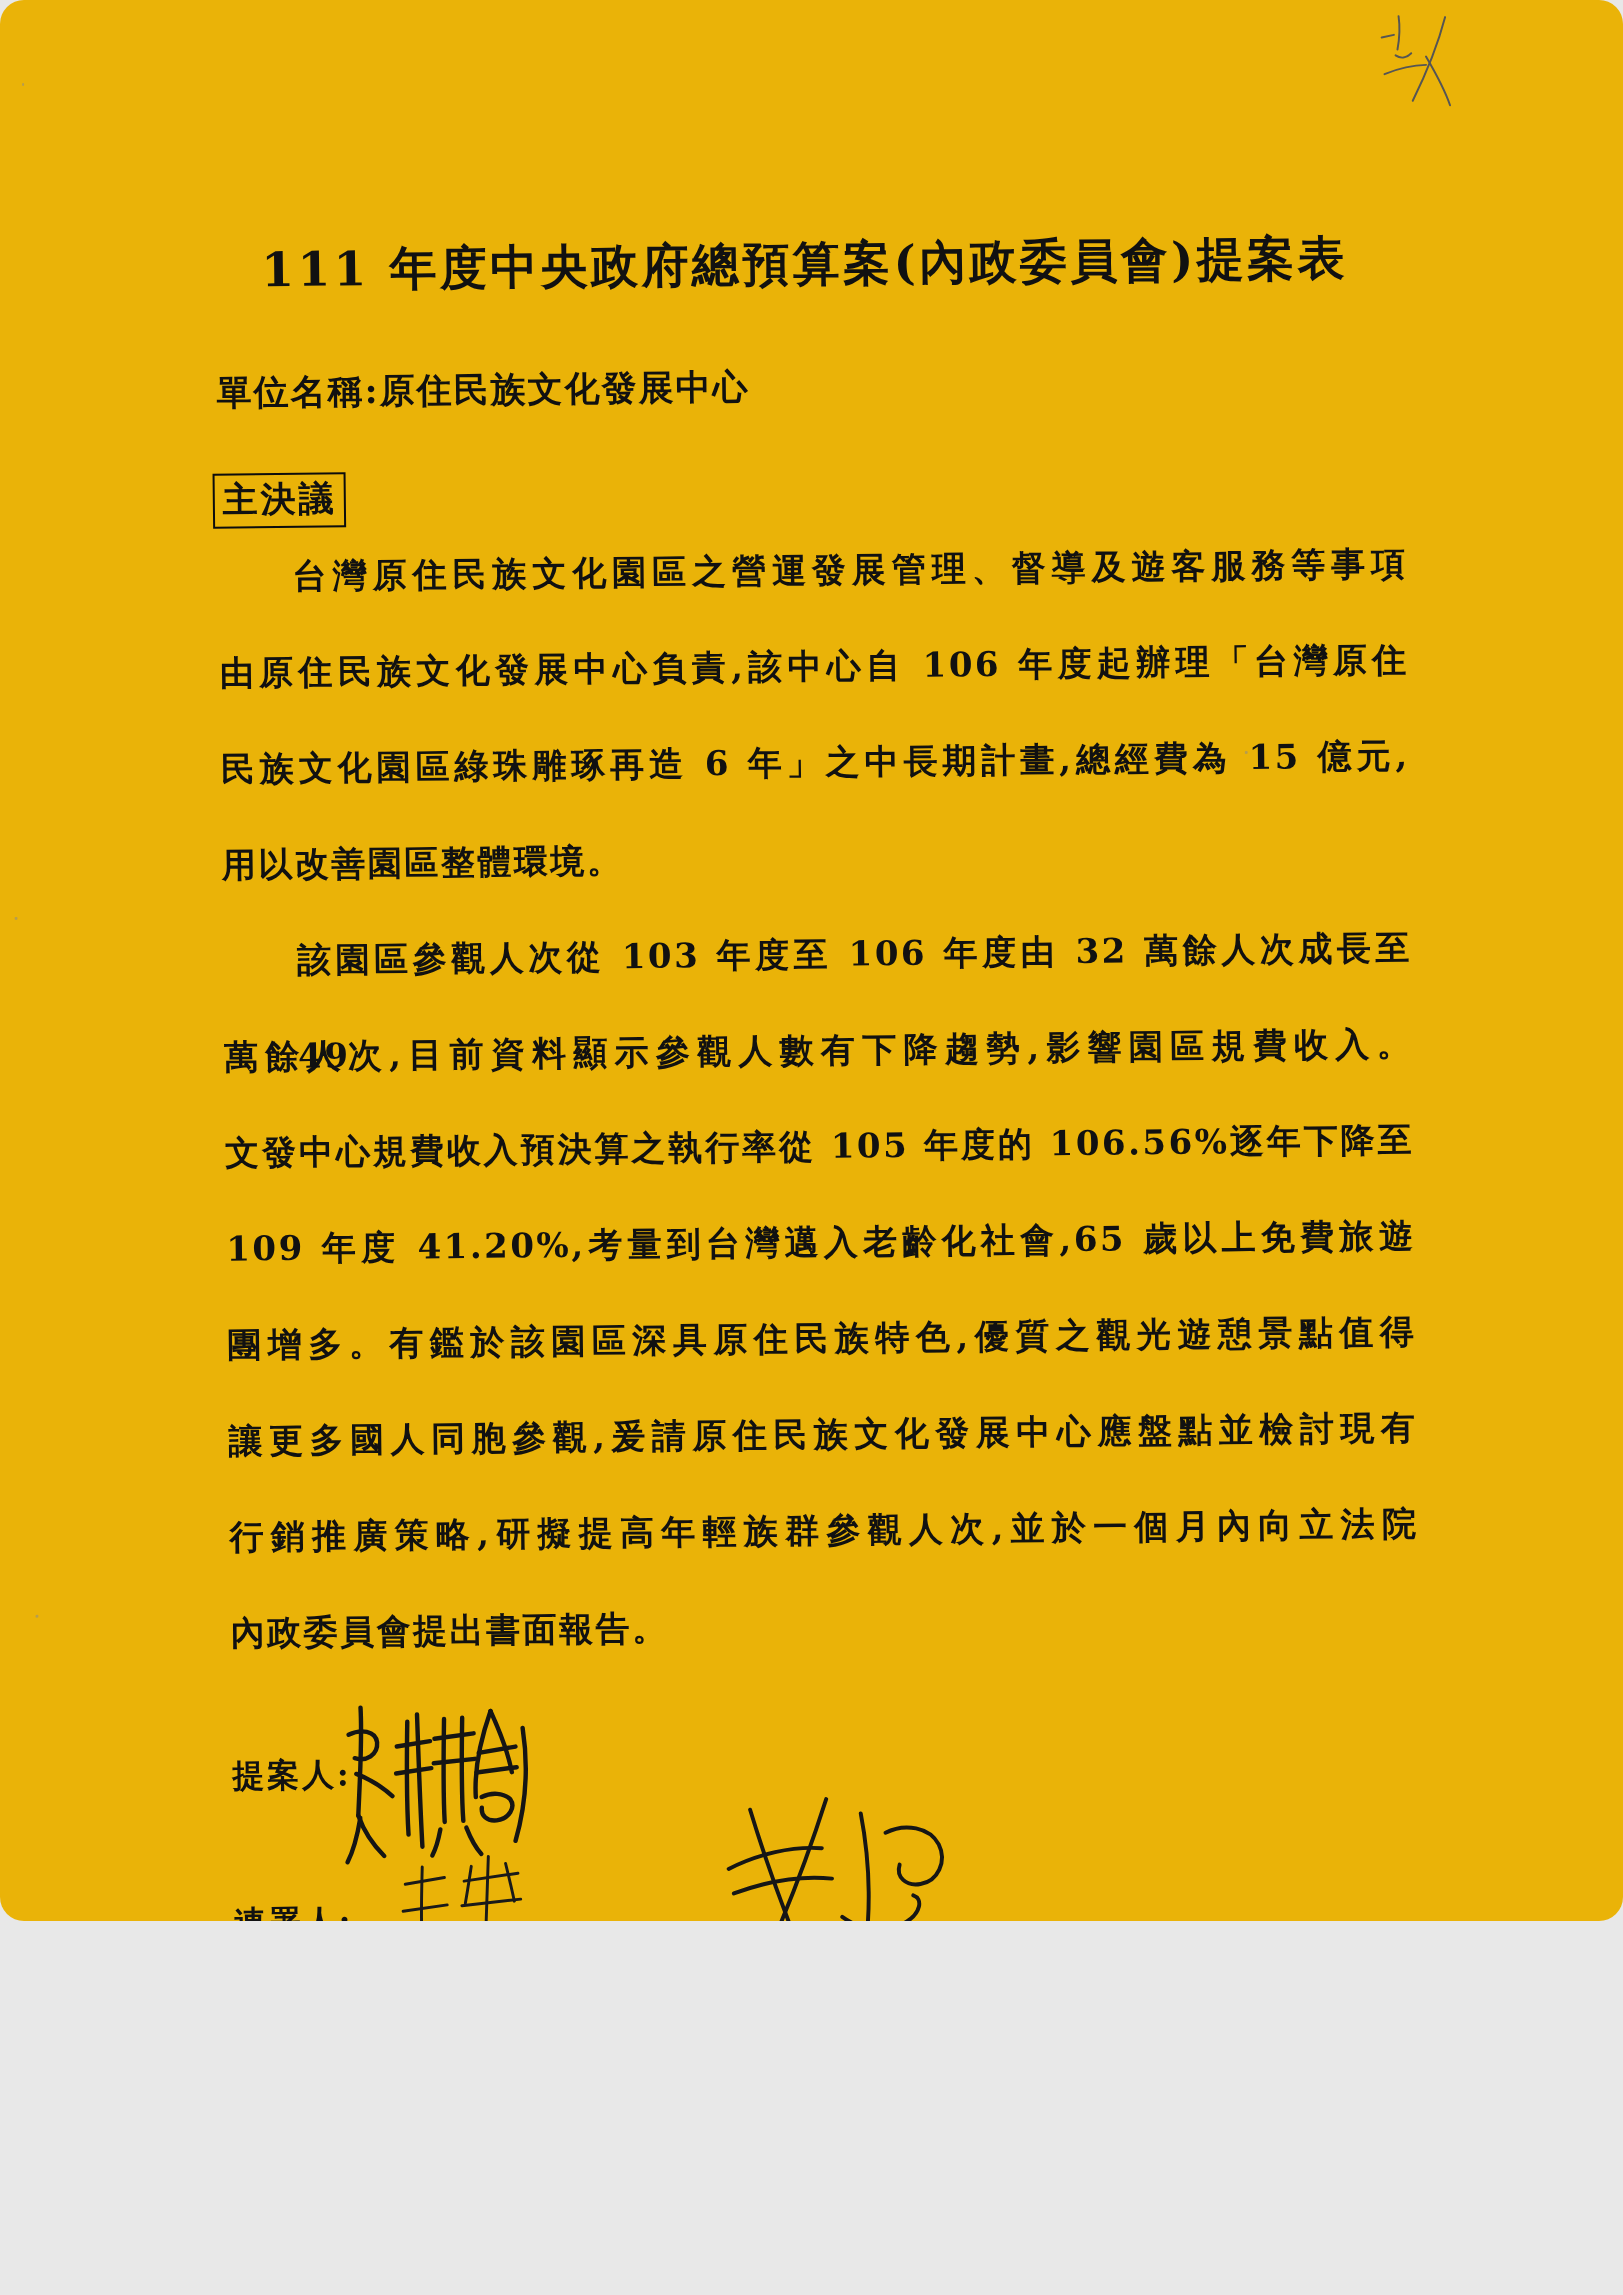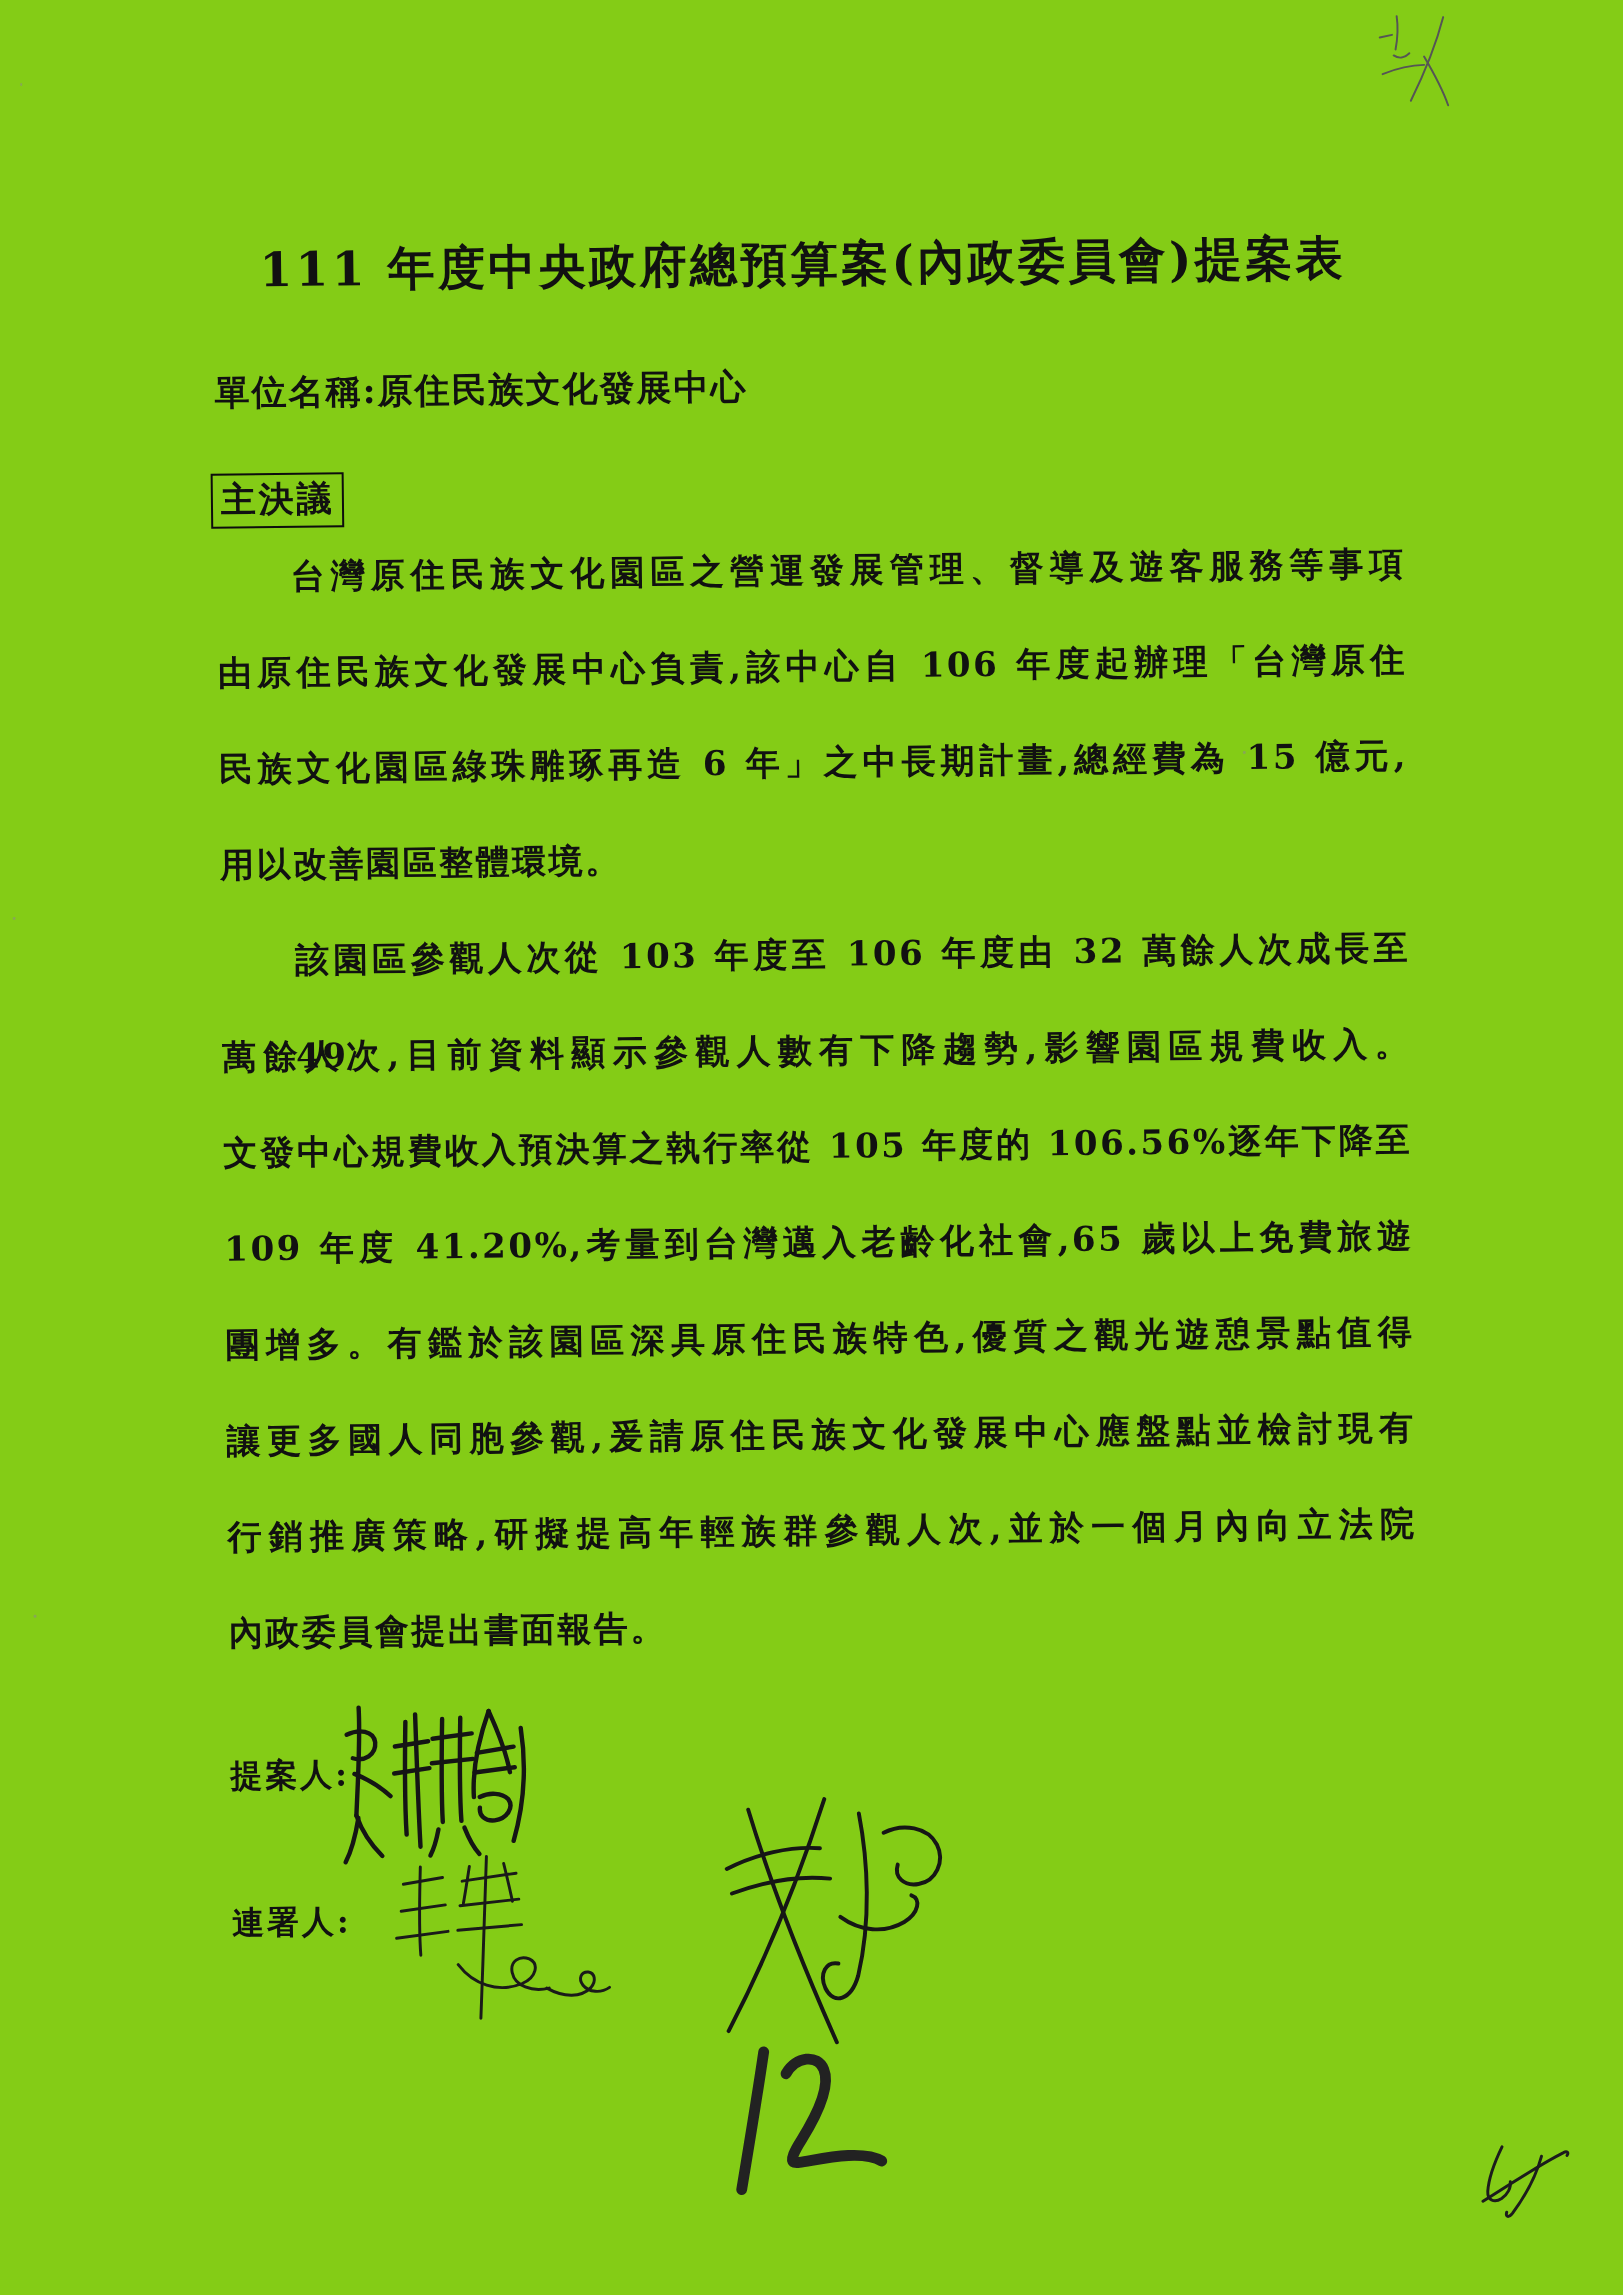--- a/index.html
+++ b/index.html
@@ -1,22 +1,23 @@
 <!DOCTYPE html>
 <html style="font-size:7.9px"><head>
 <meta charset="utf-8">
 <style>
   html,body{margin:0;padding:0;background:#e8e8e8;}
   .page{
     position:relative;
-    width:1623px;height:2295px;
-    background:#84cc16;
+    width:1623px;height:1921px;
+    background:#eab308;
     overflow:hidden;
     font-family:"DejaVu Serif","Liberation Serif",serif;
     color:#111;
+    border-radius:24px;
   }
   .content{
     position:absolute;inset:0;
     transform:rotate(-0.65deg);
     transform-origin:50% 45%;
   }
   .doc-title{
     position:absolute;top:205px;left:0;width:100%;
     text-align:center;
     font-size:47px;font-weight:700;letter-spacing:3.4px;

